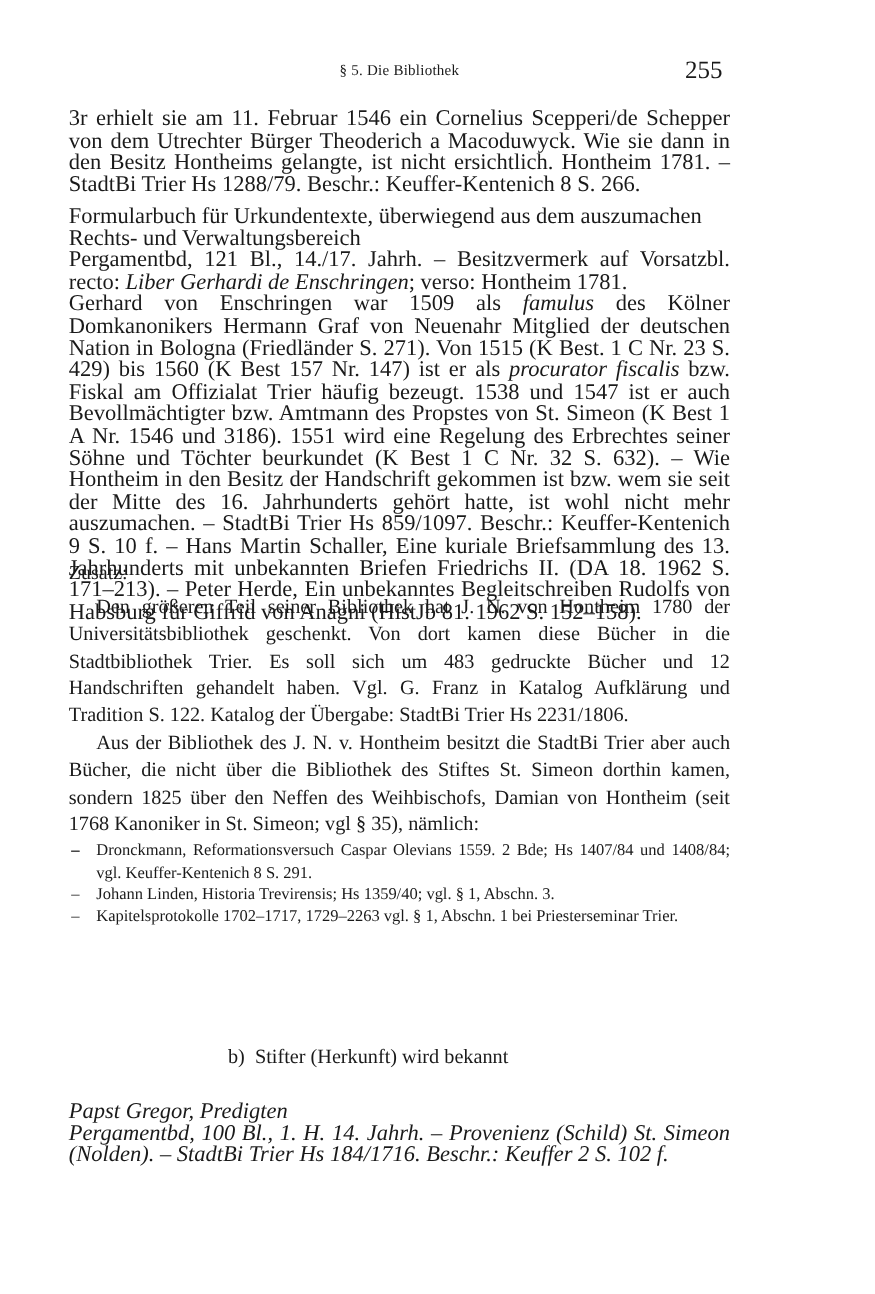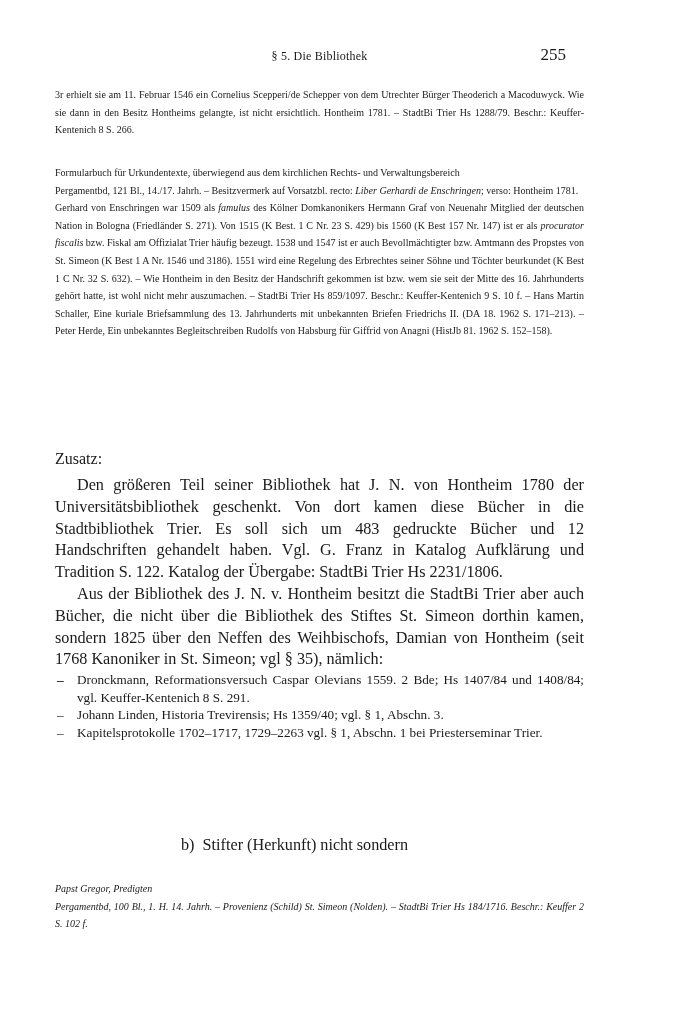--- a/index.html
+++ b/index.html
@@ -32,26 +32,26 @@
     .running-head .title {
       position: absolute;
       left: 0;
       right: 0;
       text-align: center;
       top: 2px;
       letter-spacing: 0.2px;
     }
     .running-head .pageno {
       position: absolute;
-      right: 18px;
+      right: 6px;
       top: -2px;
-      font-size: 17px;
+      font-size: 20px;
     }
     .small {
-      font-size: 10px;
+      font-size: 18px;
       line-height: 17.6px;
       text-align: justify;
       margin: 0;
       hyphens: manual;
     }
     .large {
       font-size: 16.2px;
       line-height: 21.8px;
       text-align: justify;
       margin: 0;
@@ -101,40 +101,40 @@
   <div class="running-head">
     <span class="title">§ 5. Die Bibliothek</span>
     <span class="pageno">255</span>
   </div>
 
   <div class="block" style="top:86px;">
     <p class="small">3r erhielt sie am 11. Februar 1546 ein Cornelius Scepperi/de Schepper von dem Utrechter Bürger Theoderich a Macoduwyck. Wie sie dann in den Besitz Hontheims gelangte, ist nicht ersichtlich. Hontheim 1781. – StadtBi Trier Hs 1288/79. Beschr.: Keuffer-Kentenich 8 S. 266.</p>
   </div>
 
   <div class="block" style="top:164px;">
-    <p class="small" style="text-align:left;">Formularbuch für Urkundentexte, überwiegend aus dem kirchlichen Rechts- und Verwaltungsbereich</p>
+    <p class="small" style="text-align:left;">Formularbuch für Urkundentexte, überwiegend aus dem auszumachen Rechts- und Verwaltungsbereich</p>
     <p class="small"><span>Pergamentbd, 121 Bl., 14./17. Jahrh. – Besitzvermerk auf Vorsatzbl. recto: </span><i>Liber Gerhardi de Enschringen</i><span>; verso: Hontheim 1781.</span></p>
     <p class="small"><span>Gerhard von Enschringen war 1509 als </span><i>famulus</i><span> des Kölner Domkanonikers Hermann Graf von Neuenahr Mitglied der deutschen Nation in Bologna (Friedländer S. 271). Von 1515 (K Best. 1 C Nr. 23 S. 429) bis 1560 (K Best 157 Nr. 147) ist er als </span><i>procurator fiscalis</i><span> bzw. Fiskal am Offizialat Trier häufig bezeugt. 1538 und 1547 ist er auch Bevollmächtigter bzw. Amtmann des Propstes von St. Simeon (K Best 1 A Nr. 1546 und 3186). 1551 wird eine Regelung des Erbrechtes seiner Söhne und Töchter beurkundet (K Best 1 C Nr. 32 S. 632). – Wie Hontheim in den Besitz der Handschrift gekommen ist bzw. wem sie seit der Mitte des 16. Jahrhunderts gehört hatte, ist wohl nicht mehr auszumachen. – StadtBi Trier Hs 859/1097. Beschr.: Keuffer-Kentenich 9 S. 10 f. – Hans Martin Schaller, Eine kuriale Briefsammlung des 13. Jahrhunderts mit unbekannten Briefen Friedrichs II. (DA 18. 1962 S. 171–213). – Peter Herde, Ein unbekanntes Begleitschreiben Rudolfs von Habsburg für Giffrid von Anagni (HistJb 81. 1962 S. 152–158).</span></p>
   </div>
 
   <div class="block" style="top:448px;">
     <p class="heading-zusatz">Zusatz:</p>
     <div style="height:6px;"></div>
     <p class="large indent">Den größeren Teil seiner Bibliothek hat J. N. von Hontheim 1780 der Universitätsbibliothek geschenkt. Von dort kamen diese Bücher in die Stadtbibliothek Trier. Es soll sich um 483 gedruckte Bücher und 12 Handschriften gehandelt haben. Vgl. G. Franz in Katalog Aufklärung und Tradition S. 122. Katalog der Übergabe: StadtBi Trier Hs 2231/1806.</p>
     <p class="large indent">Aus der Bibliothek des J. N. v. Hontheim besitzt die StadtBi Trier aber auch Bücher, die nicht über die Bibliothek des Stiftes St. Simeon dorthin kamen, sondern 1825 über den Neffen des Weihbischofs, Damian von Hontheim (seit 1768 Kanoniker in St. Simeon; vgl § 35), nämlich:</p>
     <ul class="dash">
       <li><span class="dash-mark">–</span></li>
       <li><span class="dash-mark">–</span><span>Dronckmann, Reformationsversuch Caspar Olevians 1559. 2 Bde; Hs 1407/84 und 1408/84; vgl. Keuffer-Kentenich 8 S. 291.</span></li>
       <li><span class="dash-mark">–</span><span>Johann Linden, Historia Trevirensis; Hs 1359/40; vgl. § 1, Abschn. 3.</span></li>
       <li><span class="dash-mark">–</span><span>Kapitelsprotokolle 1702–1717, 1729–2263 vgl. § 1, Abschn. 1 bei Priesterseminar Trier.</span></li>
     </ul>
   </div>
 
   <div class="block" style="top:835px;">
-    <p class="section-heading" style="white-space:pre;">b)  Stifter (Herkunft) nicht sondern</p>
+    <p class="section-heading" style="white-space:pre;">b)  Stifter (Herkunft) wird bekannt</p>
   </div>
 
   <div class="block" style="top:880px;font-style:italic;">
     <p class="small" style="text-align:left;">Papst Gregor, Predigten</p>
     <p class="small">Pergamentbd, 100 Bl., 1. H. 14. Jahrh. – Provenienz (Schild) St. Simeon (Nolden). – StadtBi Trier Hs 184/1716. Beschr.: Keuffer 2 S. 102 f.</p>
   </div>
 
 </div>
 
 </body></html>

